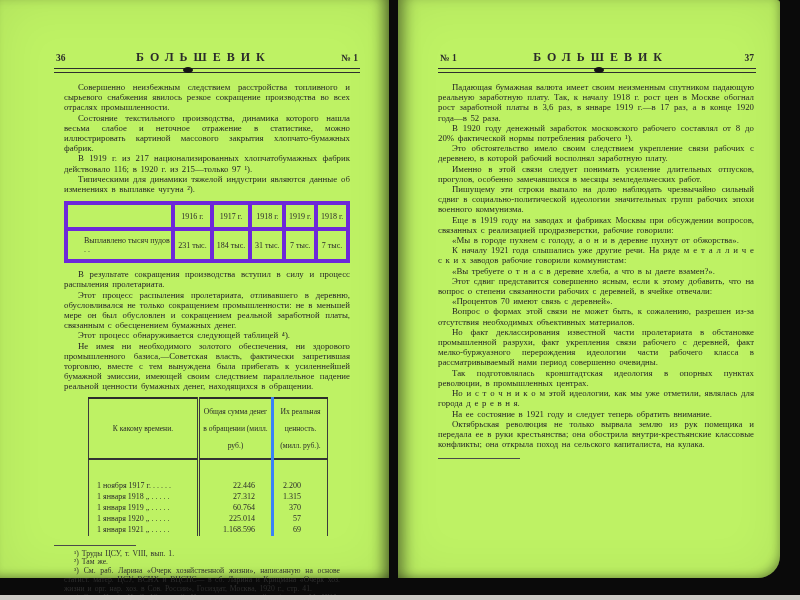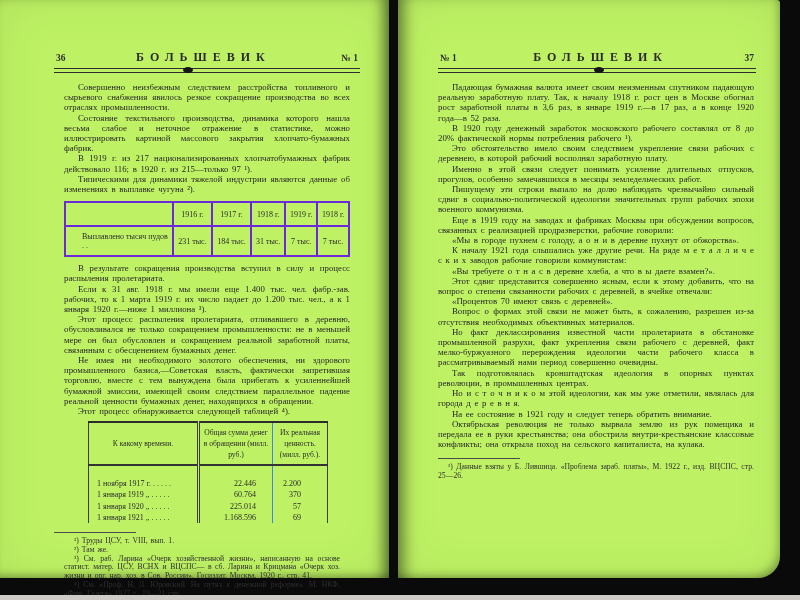--- a/index.html
+++ b/index.html
@@ -37,41 +37,41 @@
   .page-right .bodytext{margin-left:2px;margin-right:4px;}
   p.para{
     margin:0;text-indent:14px;text-align:justify;
     font-size:8.8px;line-height:10.2px;word-spacing:1.4px;color:#262626;
   }
   
   table.t1{
     border-collapse:collapse;width:100%;margin:7px 0 6px 0;
     font-size:8px;color:#2a2a2a;
   }
-  table.t1 td{border:2px solid #6d28d9;text-align:center;padding:2px 1px;}
+  table.t1 td{border:4px solid #6d28d9;text-align:center;padding:2px 1px;}
   table.t1{border:1.5px solid #333;}
   table.t1 .lbl{text-align:left;padding-left:16px;width:38%;}
   table.t1 tr.hdr td{height:18px;}
   table.t1 tr.val td{height:24px;}
   
   table.t2{
     border-collapse:collapse;width:240px;margin:5px 0 0 24px;
     font-size:8px;color:#2a2a2a;border:1px solid #3c3c3c;border-top:2px solid #2c2c2c;border-bottom:none;
   }
   table.t2 th{
-    font-weight:normal;font-size:7.6px;line-height:11px;text-align:center;
+    font-weight:normal;font-size:7.6px;line-height:17px;text-align:center;
     border-bottom:2px solid #333;padding:4px 2px;vertical-align:middle;
   }
   table.t2 td{padding:0 3px;line-height:11.2px;vertical-align:top;}
   table.t2 .c2{border-left:3px double #3c3c3c;}
-  table.t2 .c3{border-left:1px solid #3b82f6;}
+  table.t2 .c3{border-left:3px solid #3b82f6;}
   table.t2 td.c1{width:46%;padding-left:8px;}
   table.t2 td.c2{width:31%;text-align:right;padding-right:16px;}
   table.t2 td.c3{width:23%;text-align:right;padding-right:26px;}
-  table.t2 tr.first td{padding-top:12px;margin-top:24px;}
+  table.t2 tr.first td{padding-top:20px;margin-top:24px;}
   
   .fnrule{width:82px;border-top:1px solid #4a4a4a;margin:9px 0 4px 2px;}
   p.footnote{
     margin:0;text-align:justify;text-indent:10px;
     font-size:7.7px;line-height:8.8px;word-spacing:1px;color:#2e2e2e;
   }
   .page-left .fnblock{margin:0 22px 0 12px;}
   .page-right .fnblock{margin:0 4px 0 2px;}
 </style>
 </head>
@@ -109,36 +109,40 @@
           <td>231 тыс.</td>
           <td>184 тыс.</td>
           <td>31 тыс.</td>
           <td>7 тыс.</td>
           <td>7 тыс.</td>
         </tr>
       </tbody>
         </table>
 
       <p class="para">В результате сокращения производства вступил в силу и процесс распыления пролетариата.</p>
-      <p class="para">Если к 31 авг. 1918 г. мы имели еще 1.400 тыс. чел. фабр.-зав. рабочих, то к 1 марта 1919 г. их число падает до 1.200 тыс. чел., а к 1 января 1920 г.—ниже 1 миллиона ³).</p>
       <p class="para">Этот процесс распыления пролетариата, отливавшего в деревню, обусловливался не только сокращением промышленности: не в меньшей мере он был обусловлен и сокращением реальной заработной платы, связанным с обесценением бумажных денег.</p>
+      <p class="para">Этот процесс обнаруживается следующей таблицей ⁴).</p>
       <p class="para">Не имея ни необходимого золотого обеспечения, ни здорового промышленного базиса,—Советская власть, фактически запретившая торговлю, вместе с тем вынуждена была прибегать к усиленнейшей бумажной эмиссии, имеющей своим следствием параллельное падение реальной ценности бумажных денег, находящихся в обращении.</p>
-      <p class="para">Этот процесс обнаруживается следующей таблицей ⁴).</p>
 
       <table class="t2">
         <tbody>
             <tr>
           <th class="c1">К какому времени.</th>
           <th class="c2">Общая сумма денег в обращении (милл. руб.)</th>
           <th class="c3">Их реальная ценность. (милл. руб.).</th>
         </tr>
         <tr class="first">
           <td class="c1">1 ноября 1917 г. .  .  .  .  .</td>
           <td class="c2">22.446</td>
           <td class="c3">2.200</td>
+        </tr>
+        <tr>
+          <td class="c1">1 января 1918 „  .  .  .  .  .</td>
+          <td class="c2">27.312</td>
+          <td class="c3">1.315</td>
         </tr>
         <tr>
           <td class="c1">1 января 1919 „  .  .  .  .  .</td>
           <td class="c2">60.764</td>
           <td class="c3">370</td>
         </tr>
         <tr>
           <td class="c1">1 января 1920 „  .  .  .  .  .</td>
           <td class="c2">225.014</td>
           <td class="c3">57</td>
@@ -187,19 +191,16 @@
       <p class="para">«Процентов 70 имеют связь с деревней».</p>
       <p class="para">Вопрос о формах этой связи не может быть, к сожалению, разрешен из-за отсутствия необходимых объективных материалов.</p>
       <p class="para">Но факт деклассирования известной части пролетариата в обстановке промышленной разрухи, факт укрепления связи рабочего с деревней, факт мелко-буржуазного перерождения идеологии части рабочего класса в рассматривываемый нами период совершенно очевидны.</p>
       <p class="para">Так подготовлялась кронштадтская идеология в опорных пунктах революции, в промышленных центрах.</p>
       <p class="para">Но и с т о ч н и к о м этой идеологии, как мы уже отметили, являлась для города д е р е в н я.</p>
       <p class="para">На ее состояние в 1921 году и следует теперь обратить внимание.</p>
       <p class="para">Октябрьская революция не только вырвала землю из рук помещика и передала ее в руки крестьянства; она обострила внутри-крестьянские классовые конфликты; она открыла поход на сельского капиталиста, на кулака.</p>
     </div>
 
     <div class="fnrule"></div>
-    <div class="fnblock">
-      <p class="footnote">¹) Данные взяты у Б. Лившица. «Проблема зараб. платы», М. 1922 г., изд. ВЦСПС, стр. 25—26.</p>
-    </div>
   </div>
 </div>
 
 <div class="bottom-strip"></div>
 
 </body></html>

